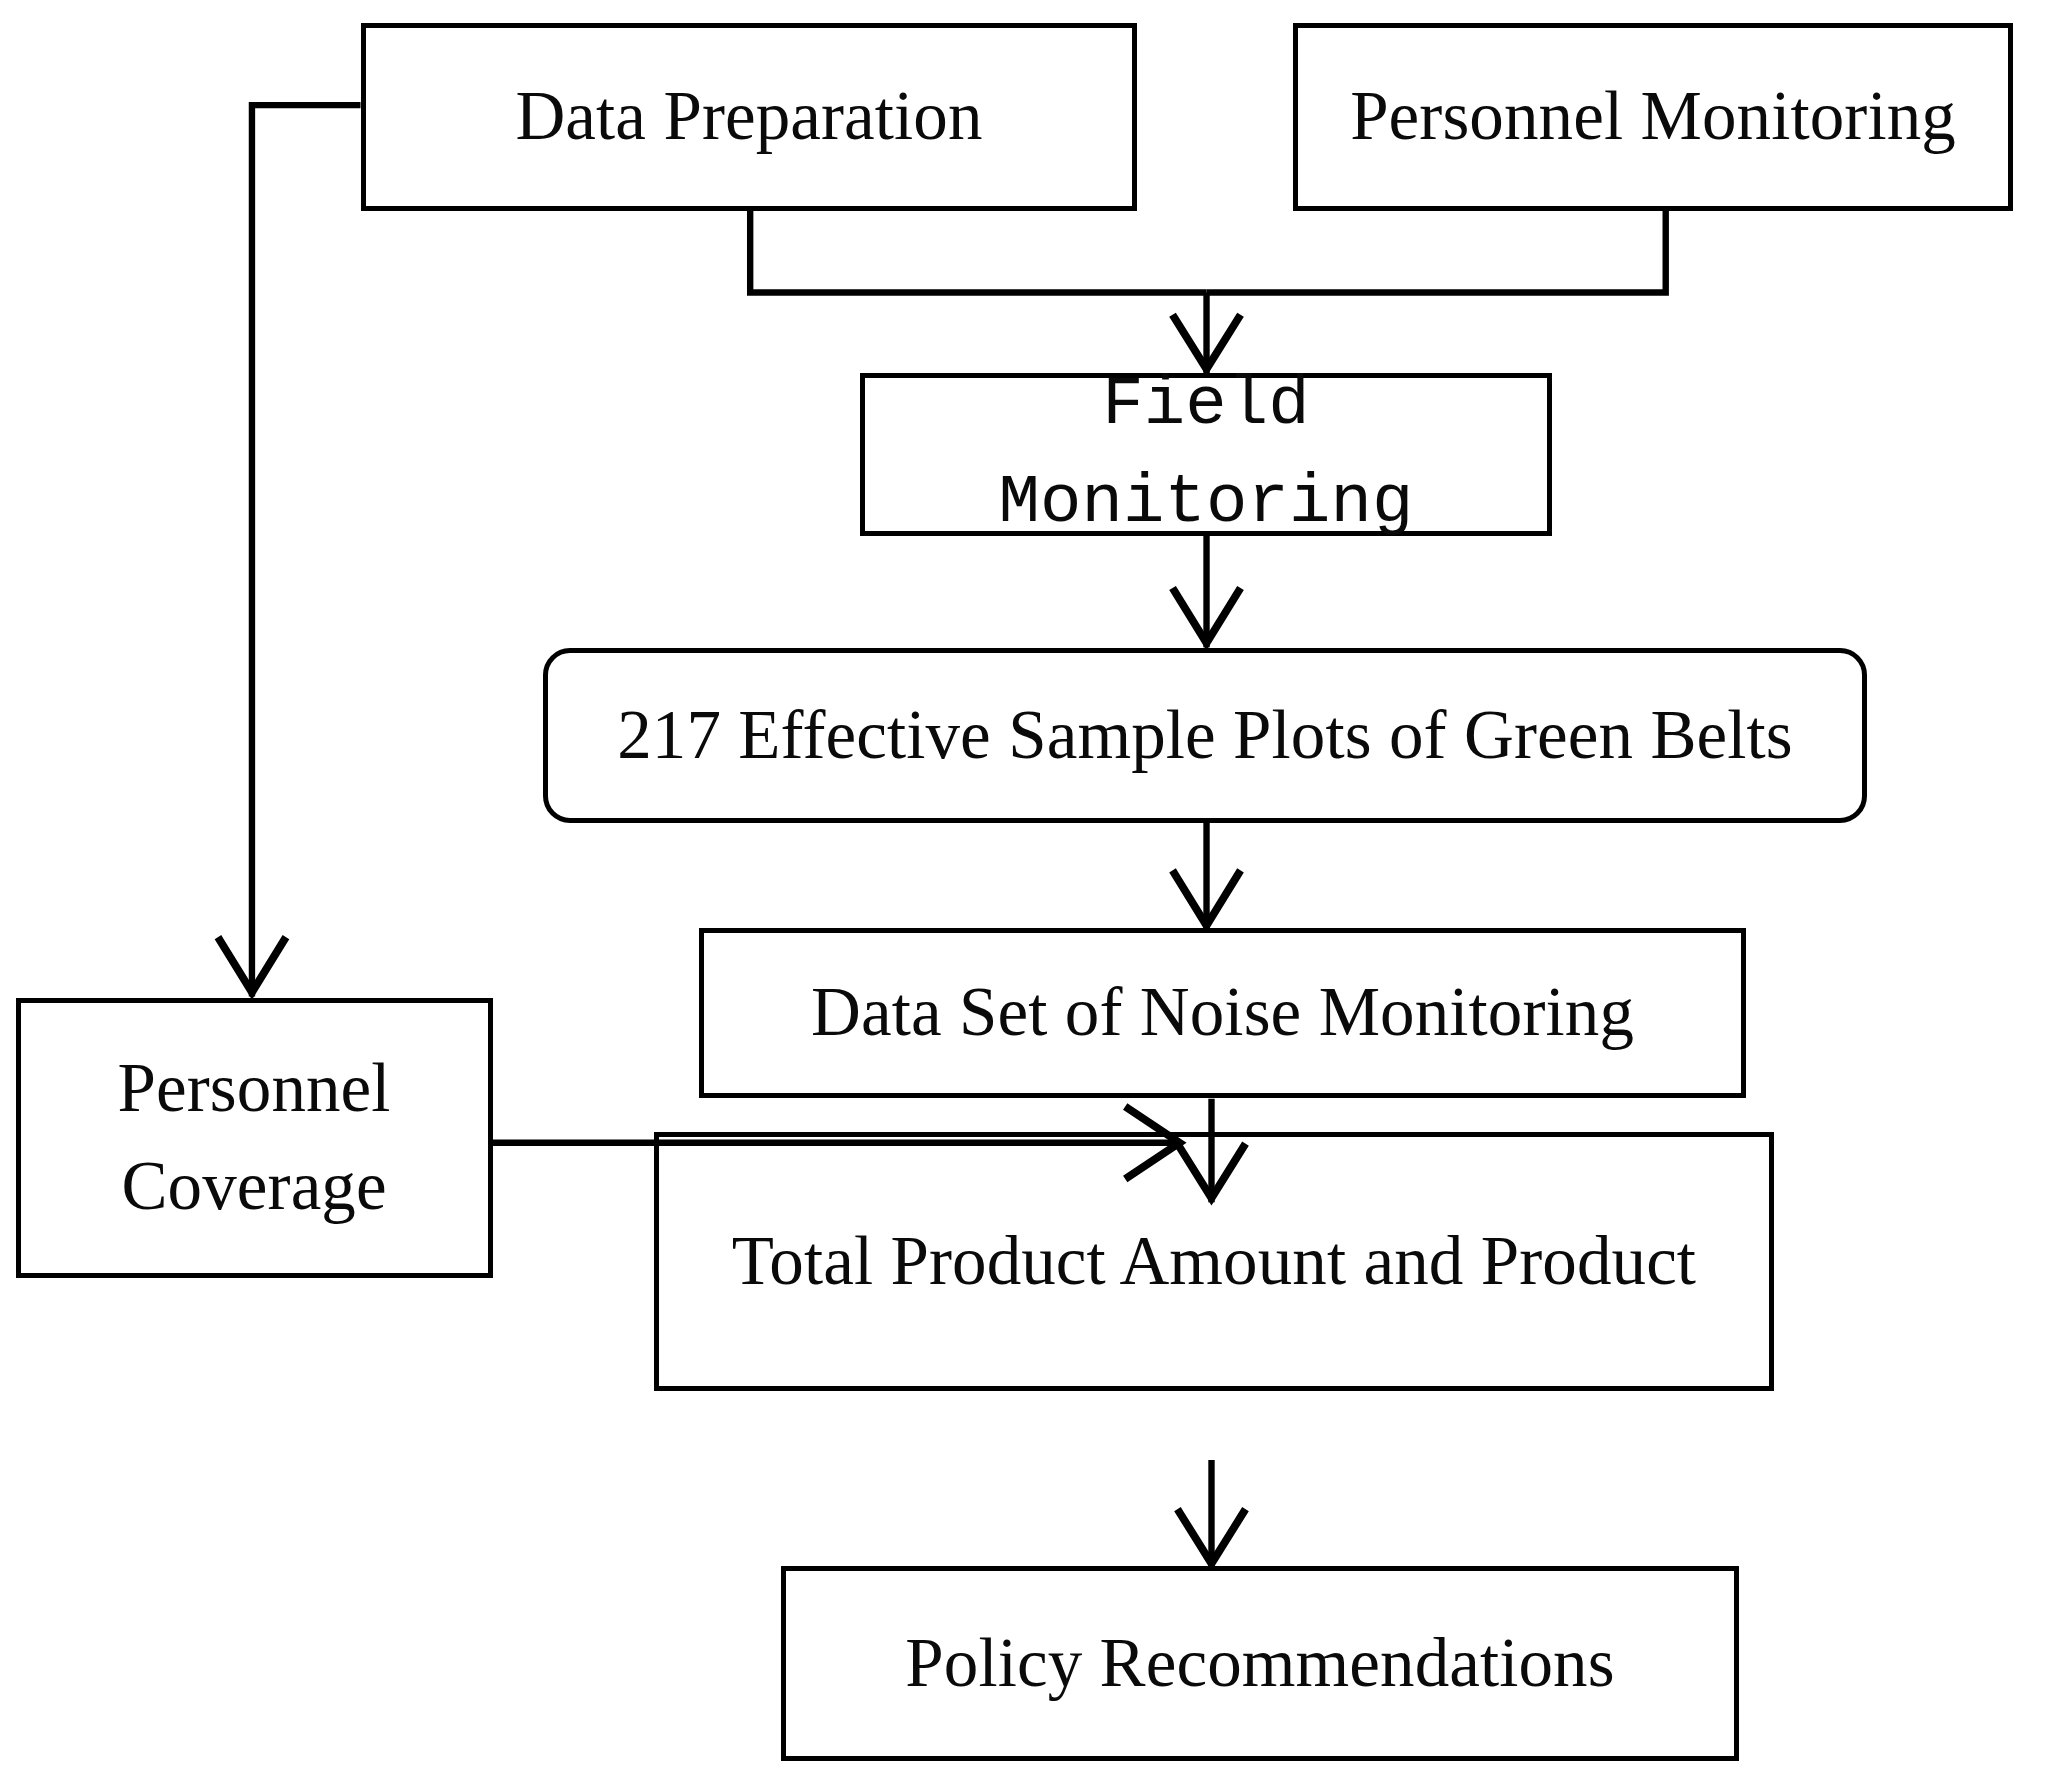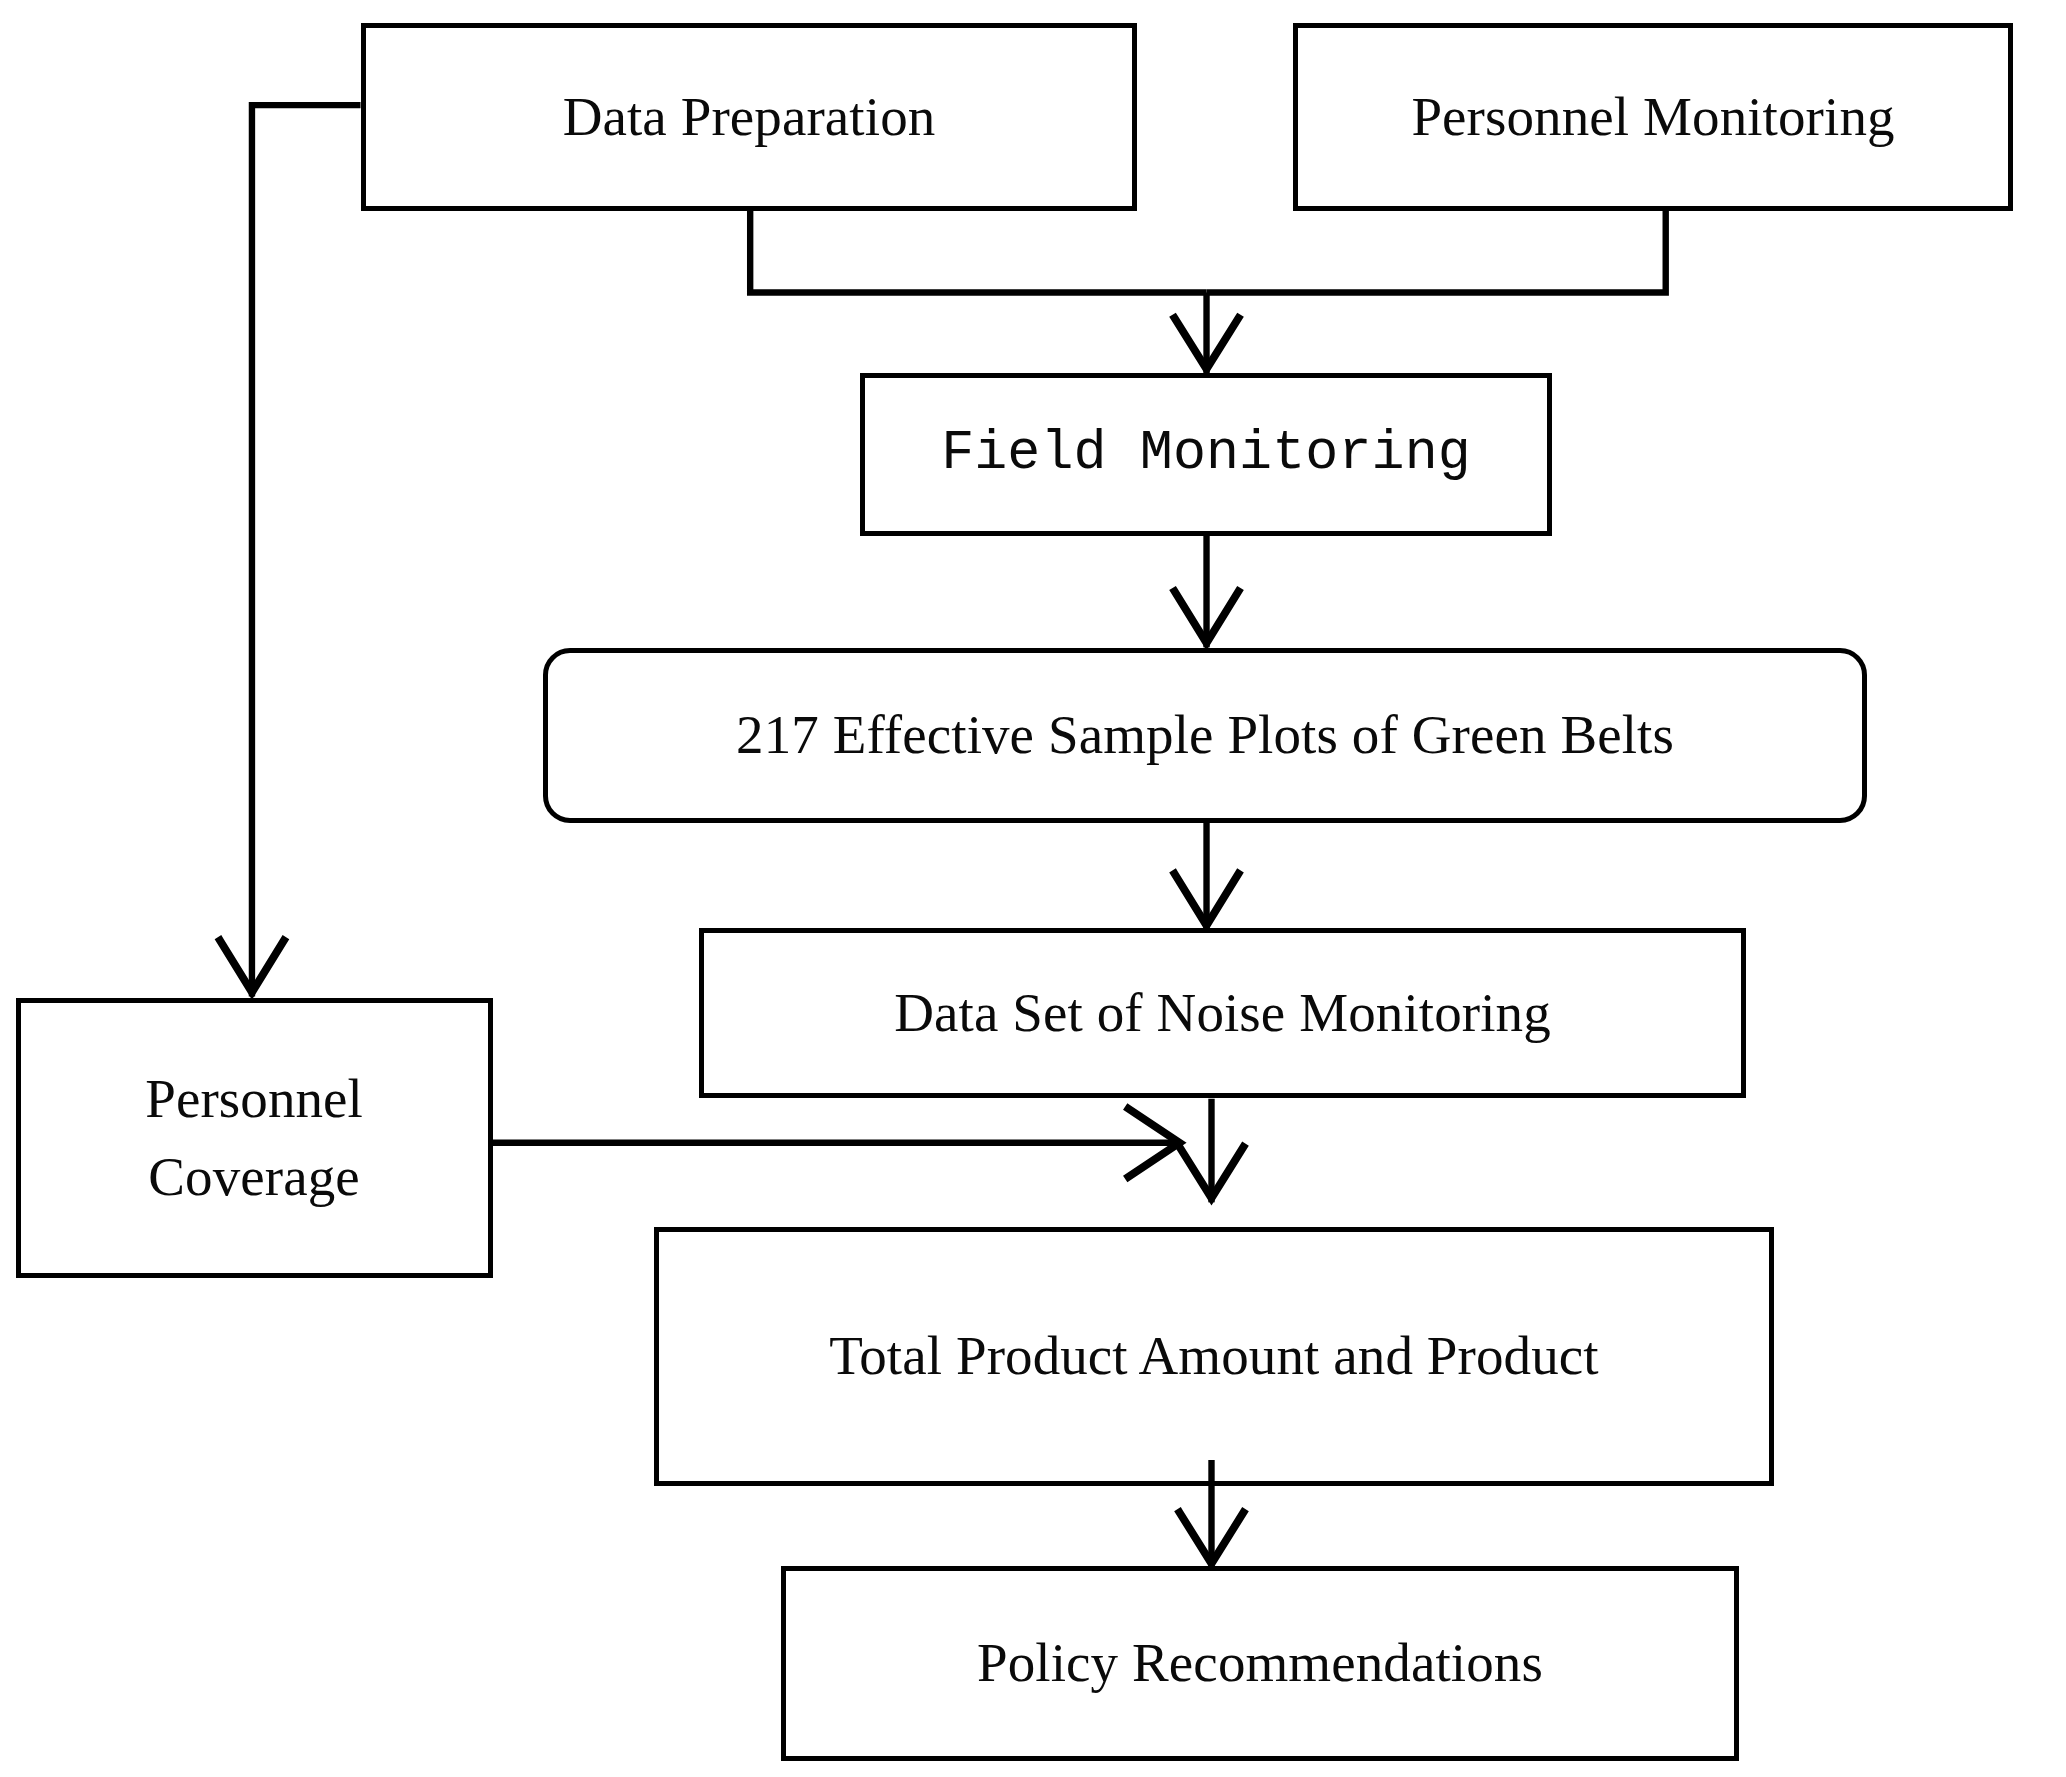--- a/index.html
+++ b/index.html
@@ -26,21 +26,21 @@
     text-align: center;
     color: #0a0a0a;
     line-height: 1.42;
     letter-spacing: 0.1px;
     padding: 0 12.8px;
   }
   .node .label {
     display: block;
     width: 100%;
   }
-  .fs-big { font-size: 55px; }
+  .fs-big { font-size: 69px; }
   svg.wires {
     position: absolute;
     left: 0;
     top: 0;
     width: 2066px;
     height: 1778px;
     overflow: visible;
     pointer-events: none;
   }
   svg.wires path,
@@ -80,21 +80,21 @@
 
   <div class="node fs-big" style="left:15.6px; top:998px; width:477px; height:280px; flex-direction:column;">
     <span class="label">Personnel</span>
     <span class="label">Coverage</span>
   </div>
 
   <div class="node fs-big" style="left:699px; top:928px; width:1047px; height:170px;">
     <span class="label">Data Set of Noise Monitoring</span>
   </div>
 
-  <div class="node fs-big" style="left:654px; top:1227px; width:1120px; height:259px; flex-direction:column;">
+  <div class="node fs-big" style="left:654px; top:1132px; width:1120px; height:259px; flex-direction:column;">
     <span class="label">Total Product Amount and Product</span>
   </div>
 
   <div class="node fs-big" style="left:745px; top:1566px; width:958px; height:195px;margin-left:36px;">
     <span class="label">Policy Recommendations</span>
   </div>
 
   <svg class="wires" viewBox="0 0 2911 2505">
 
     <polyline points="1057,297 1057,412 1700,412"></polyline>

